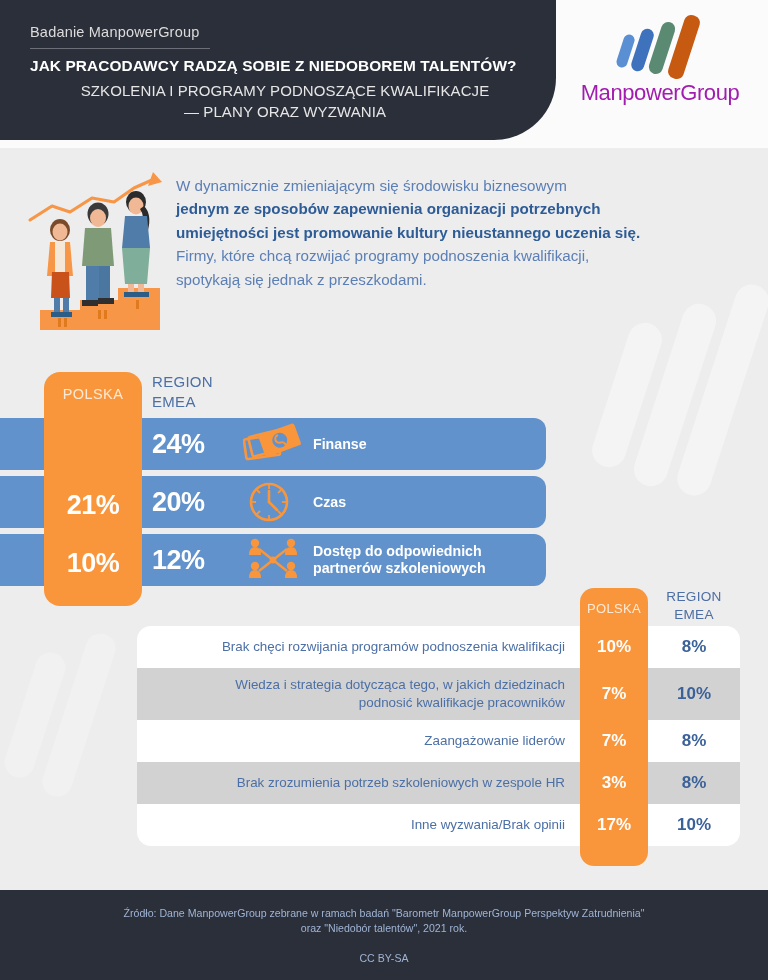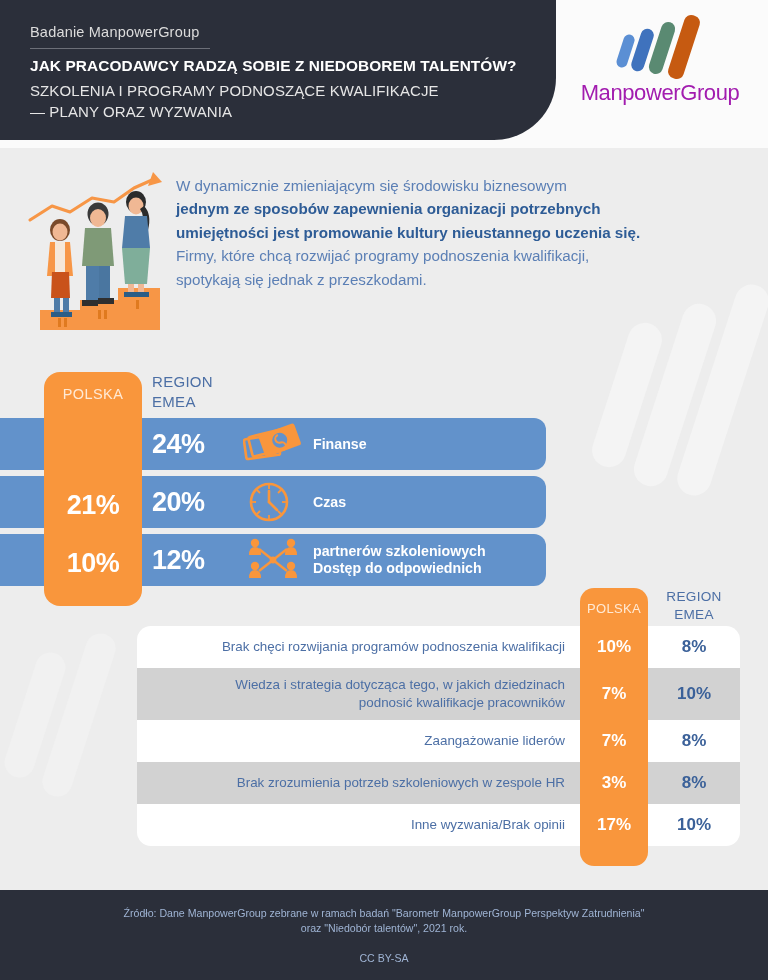--- a/index.html
+++ b/index.html
@@ -29,21 +29,21 @@
     position: absolute; left: 30px; top: 24px;
     color: #dcdcdc; font-size: 14.5px; letter-spacing: .2px;
   }
   #eyebrow-rule { position: absolute; left: 30px; top: 48px; width: 180px; height: 1px; background: #6c6f78; }
   #title-main {
     position: absolute; left: 30px; top: 57px; width: 500px;
     color: #ffffff; font-size: 15.4px; font-weight: bold; letter-spacing: .1px;
   }
   #title-sub {
     position: absolute; left: 30px; top: 80px; width: 510px;
-    color: #e6e6e6; font-size: 15px; line-height: 21px; letter-spacing: .1px;
+    color: #e6e6e6; font-size: 15px; line-height: 21px; letter-spacing: .1px; text-align: center;
   }
   #title-sub div { white-space: nowrap; }
 
   
   #logo-wrap { position: absolute; left: 560px; top: 14px; width: 200px; height: 112px; }
   #logo-mark { position: absolute; left: 58px; top: 2px; width: 90px; height: 62px; }
   #logo-mark i {
     position: absolute; display: block; border-radius: 7px;
     transform: rotate(18deg); transform-origin: center;
   }
@@ -306,22 +306,22 @@
               <path d="M42 18 q0 -8 6 -8 q6 0 6 8 Z"></path>
             <circle cx="12" cy="29" r="4.2"></circle>
               <path d="M6 41 q0 -8 6 -8 q6 0 6 8 Z"></path>
             <circle cx="48" cy="29" r="4.2"></circle>
               <path d="M42 41 q0 -8 6 -8 q6 0 6 8 Z"></path>
             <circle cx="30" cy="23" r="3.4"></circle>
           </g>
         </svg>
       </div>
       <div class="blabel">
+        <div>Dostęp do odpowiednich</div>
         <div>partnerów szkoleniowych</div>
-        <div>Dostęp do odpowiednich</div>
       </div>
     </div>
   </div>
 
   <div id="polska-badge">
     <div class="cap">POLSKA</div>
     <div class="pv">21%</div>
     <div class="pv">10%</div>
   </div>
 

